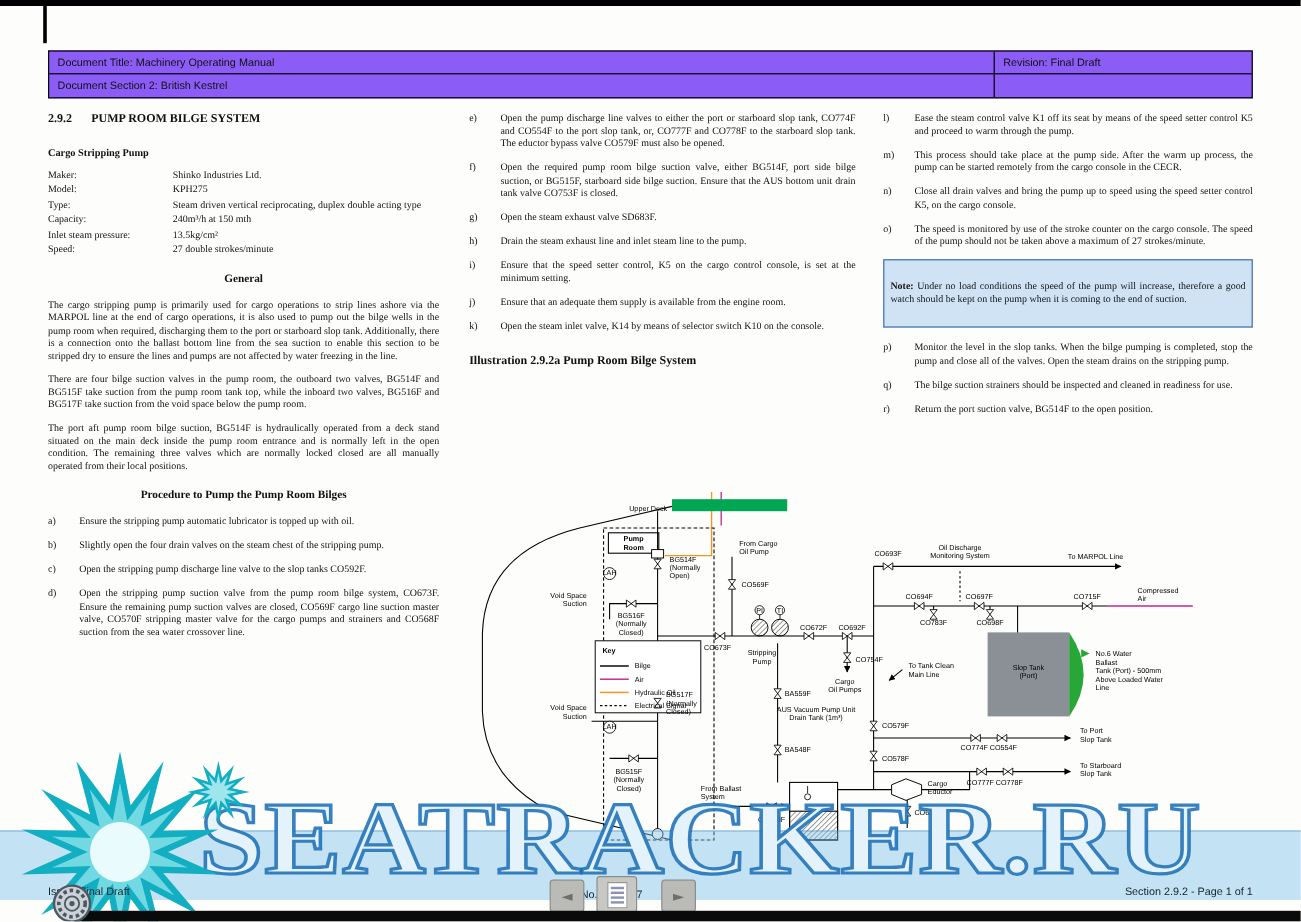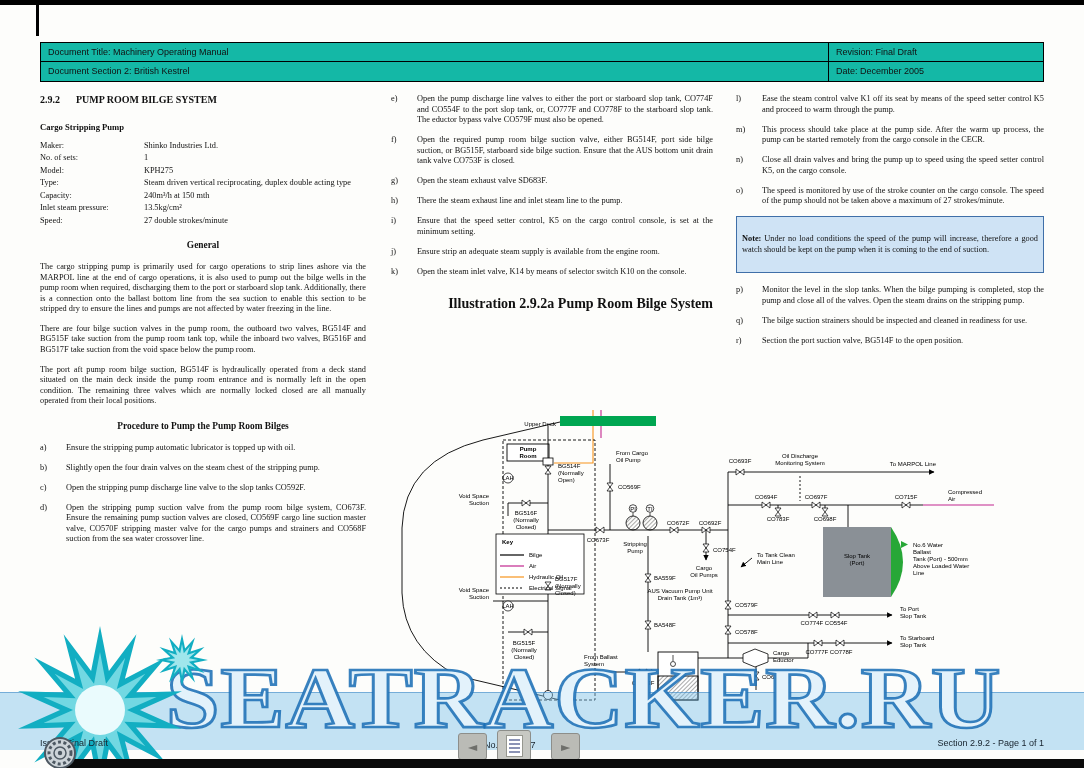--- a/index.html
+++ b/index.html
@@ -5,37 +5,37 @@
   html,body{margin:0;padding:0;}
   body{width:1084px;height:768px;position:relative;background:#fdfdfb;overflow:hidden;
        font-family:"Liberation Serif",serif;color:#111;}
   
   .top-bar{position:absolute;left:0;top:0;width:1084px;height:5px;background:#000;}
   .left-tick{position:absolute;left:36px;top:5px;width:3px;height:31px;background:#000;}
   .bottom-bar{position:absolute;left:62px;top:759px;width:1022px;height:9px;background:#0a0a0a;z-index:70;}
   
   .doc-header{position:absolute;left:40px;top:42px;width:1002px;border:1.3px solid #000;
     display:grid;grid-template-columns:1fr 214px;grid-template-rows:19px 19px;
-    font-family:"Liberation Sans",sans-serif;font-size:9px;background:#14b8a6;}
+    font-family:"Liberation Sans",sans-serif;font-size:9px;background:#8b5cf6;}
   .doc-header div{padding:4px 0 0 7px;box-sizing:border-box;}
   .hr{border-right:1px solid #000;}
   .hb{border-bottom:1px solid #000;}
   
   .col{position:absolute;top:94px;font-size:8.3px;line-height:1.27;text-align:justify;}
   #col1{left:40px;width:326px;}
   #col2{left:391px;width:322px;}
   #col3{left:736px;width:308px;}
   .h-sec{display:flex;gap:16px;font-size:10px;font-weight:bold;margin:0 0 15px;text-align:left;}
   .h-sub{font-size:8.6px;font-weight:bold;margin:0 0 8px;text-align:left;}
   .h-mid{font-size:9.4px;font-weight:bold;margin:14px 0 10px;text-align:center;}
   .spec-row{display:grid;grid-template-columns:104px 1fr;margin-bottom:2px;text-align:left;}
   .col p{margin:0 0 9px;}
   .item{display:grid;grid-template-columns:26px 1fr;margin-bottom:9.5px;}
   .note-box{background:#cfe3f5;border:1px solid #3f6fa8;padding:17px 5px;margin:2px 0 12px;}
-  .caption{font-weight:bold;font-size:14px;margin-top:18px;text-align:right;}
+  .caption{font-weight:bold;font-size:10px;margin-top:18px;text-align:left;}
   
   #diagram{position:absolute;left:388px;top:408px;width:662px;height:332px;}
   #diagram svg{width:100%;height:100%;}
   #diagram text{font-family:"Liberation Sans",sans-serif;font-size:6px;fill:#000;}
   
   .wm-band{position:absolute;left:0;top:692px;width:1084px;height:57px;
     background:rgba(125,192,233,.45);z-index:40;border-top:1px solid rgba(40,120,190,.5);}
   .wm-text{position:absolute;left:166px;top:648px;z-index:41;white-space:nowrap;
     font-family:"Liberation Serif",serif;font-weight:bold;font-size:96px;letter-spacing:1px;
     transform:scaleY(.9);transform-origin:top left;
@@ -62,39 +62,34 @@
 </head>
 <body>
 
 <div class="top-bar"></div>
 <div class="left-tick"></div>
 
 <div class="doc-header">
   <div class="hr hb">Document Title: Machinery Operating Manual</div>
   <div class="hb">Revision: Final Draft</div>
   <div class="hr">Document Section 2: British Kestrel</div>
-  <div>Date: December 2005</div>
 </div>
 
 <div class="col" id="col1">
   <div class="h-sec">
     <span>2.9.2</span>
     <span>PUMP ROOM BILGE SYSTEM</span>
   </div>
   <div class="h-sub">Cargo Stripping Pump</div>
   <div>
     <div class="spec-row">
         <span>Maker:</span>
         <span>Shinko Industries Ltd.</span>
       </div>
     <div class="spec-row">
-        <span>No. of sets:</span>
-        <span>1</span>
-      </div>
-    <div class="spec-row">
         <span>Model:</span>
         <span>KPH275</span>
       </div>
     <div class="spec-row">
         <span>Type:</span>
         <span>Steam driven vertical reciprocating, duplex double acting type</span>
       </div>
     <div class="spec-row">
         <span>Capacity:</span>
         <span>240m³/h at 150 mth</span>
@@ -139,29 +134,29 @@
   <div class="item">
       <span>f)</span>
       <span>Open the required pump room bilge suction valve, either BG514F, port side bilge suction, or BG515F, starboard side bilge suction. Ensure that the AUS bottom unit drain tank valve CO753F is closed.</span>
     </div>
   <div class="item">
       <span>g)</span>
       <span>Open the steam exhaust valve SD683F.</span>
     </div>
   <div class="item">
       <span>h)</span>
-      <span>There the steam exhaust line and inlet steam line to the pump.</span>
+      <span>Drain the steam exhaust line and inlet steam line to the pump.</span>
     </div>
   <div class="item">
       <span>i)</span>
       <span>Ensure that the speed setter control, K5 on the cargo control console, is set at the minimum setting.</span>
     </div>
   <div class="item">
       <span>j)</span>
-      <span>Ensure strip an adequate steam supply is available from the engine room.</span>
+      <span>Ensure that an adequate them supply is available from the engine room.</span>
     </div>
   <div class="item">
       <span>k)</span>
       <span>Open the steam inlet valve, K14 by means of selector switch K10 on the console.</span>
     </div>
   <div class="caption">Illustration 2.9.2a Pump Room Bilge System</div>
 </div>
 
 <div class="col" id="col3">
   <div class="item">
@@ -184,21 +179,21 @@
   <div class="item">
       <span>p)</span>
       <span>Monitor the level in the slop tanks. When the bilge pumping is completed, stop the pump and close all of the valves. Open the steam drains on the stripping pump.</span>
     </div>
   <div class="item">
       <span>q)</span>
       <span>The bilge suction strainers should be inspected and cleaned in readiness for use.</span>
     </div>
   <div class="item">
       <span>r)</span>
-      <span>Section the port suction valve, BG514F to the open position.</span>
+      <span>Return the port suction valve, BG514F to the open position.</span>
     </div>
 </div>
 
 <div id="diagram">
 <svg viewBox="0 0 662 332">
   <defs>
     <marker id="arr" markerWidth="7" markerHeight="7" refX="5.5" refY="3" orient="auto">
       <path d="M0,0 L6,3 L0,6 Z" fill="#000"></path>
     </marker>
     <pattern id="hatch" width="3" height="3" patternUnits="userSpaceOnUse" patternTransform="rotate(45)">

